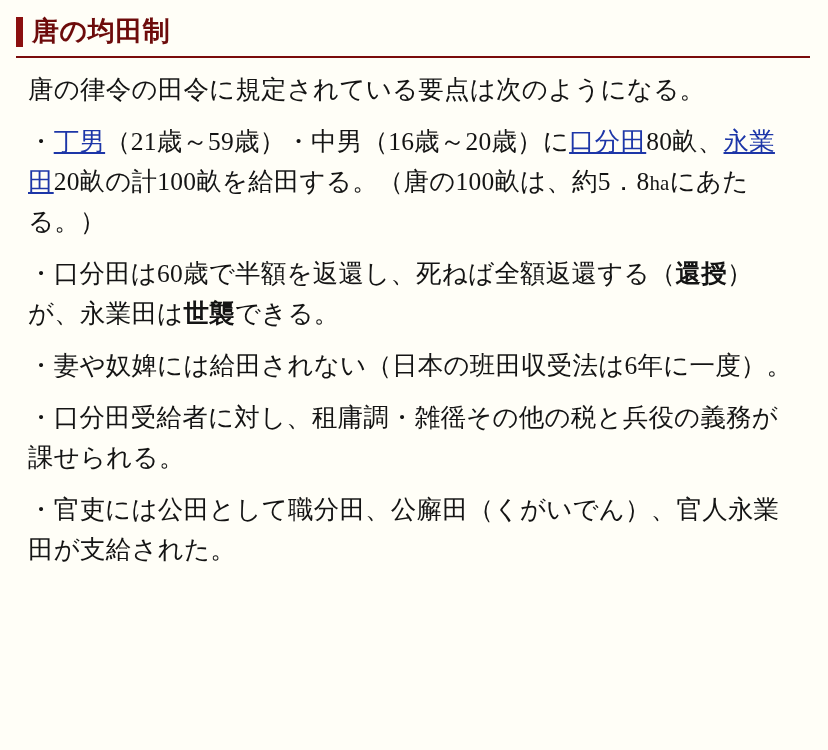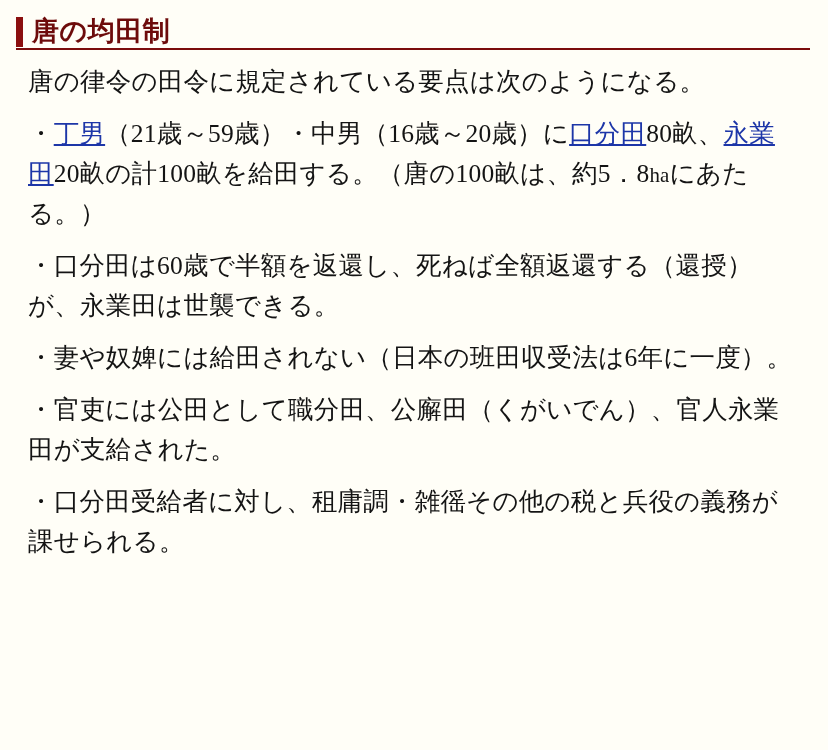--- a/index.html
+++ b/index.html
@@ -17,21 +17,21 @@
   .page {
     width: 828px;
     height: 750px;
     box-sizing: border-box;
     padding: 16px 18px 0 16px;
     position: relative;
   }
   
   .heading {
     position: relative;
-    padding: 0 0 0 16px;
+    padding: 0 0 8px 16px;
     border-bottom: 2px solid #7b0c0c;
     margin: 0 0 6px 0;
   }
   .heading .bar {
     position: absolute;
     left: 0;
     top: 1px;
     width: 7px;
     height: 30px;
     background: #8b0f0f;
@@ -57,21 +57,21 @@
   }
   .para-indent {
     text-indent: 1.45em;
   }
   a.link {
     color: #1d36a8;
     text-decoration: underline;
     text-align: right;
   }
   .bold {
-    font-weight: normal;
+    font-weight: bold;
     text-align: right;
   }
   .small-unit {
     font-size: 0.82em;
   }
   .hang {
     padding-left: 0;
   }
 </style>
 </head>
@@ -83,18 +83,18 @@
     <span class="bar"></span>
     <h1>唐の均田制</h1>
   </div>
 
   <div class="body-text">
     <p class="para-indent">唐の律令の田令に規定されている要点は次のようになる。</p>
     <div id="items">
         <p class="hang"><span>・</span><a class="link" href="#">丁男</a><span>（21歳～59歳）・中男（16歳～20歳）に</span><a class="link" href="#">口分田</a><span>80畝、</span><a class="link" href="#">永業田</a><span>20畝の計100畝を給田する。（唐の100畝は、約5．8</span><span class="small-unit">ha</span><span>にあたる。）</span></p>
         <p class="hang"><span>・口分田は60歳で半額を返還し、死ねば全額返還する（</span><span class="bold">還授</span><span>）が、永業田は</span><span class="bold">世襲</span><span>できる。</span></p>
         <p class="hang"><span>・妻や奴婢には給田されない（日本の班田収受法は6年に一度）。</span></p>
+        <p class="hang"><span>・口分田受給者に対し、租庸調・雑徭その他の税と兵役の義務が課せられる。</span></p>
         <p class="hang"><span>・官吏には公田として職分田、公廨田（くがいでん）、官人永業田が支給された。</span></p>
-        <p class="hang"><span>・口分田受給者に対し、租庸調・雑徭その他の税と兵役の義務が課せられる。</span></p>
       </div>
   </div>
 
 </div>
 
 </body></html>

